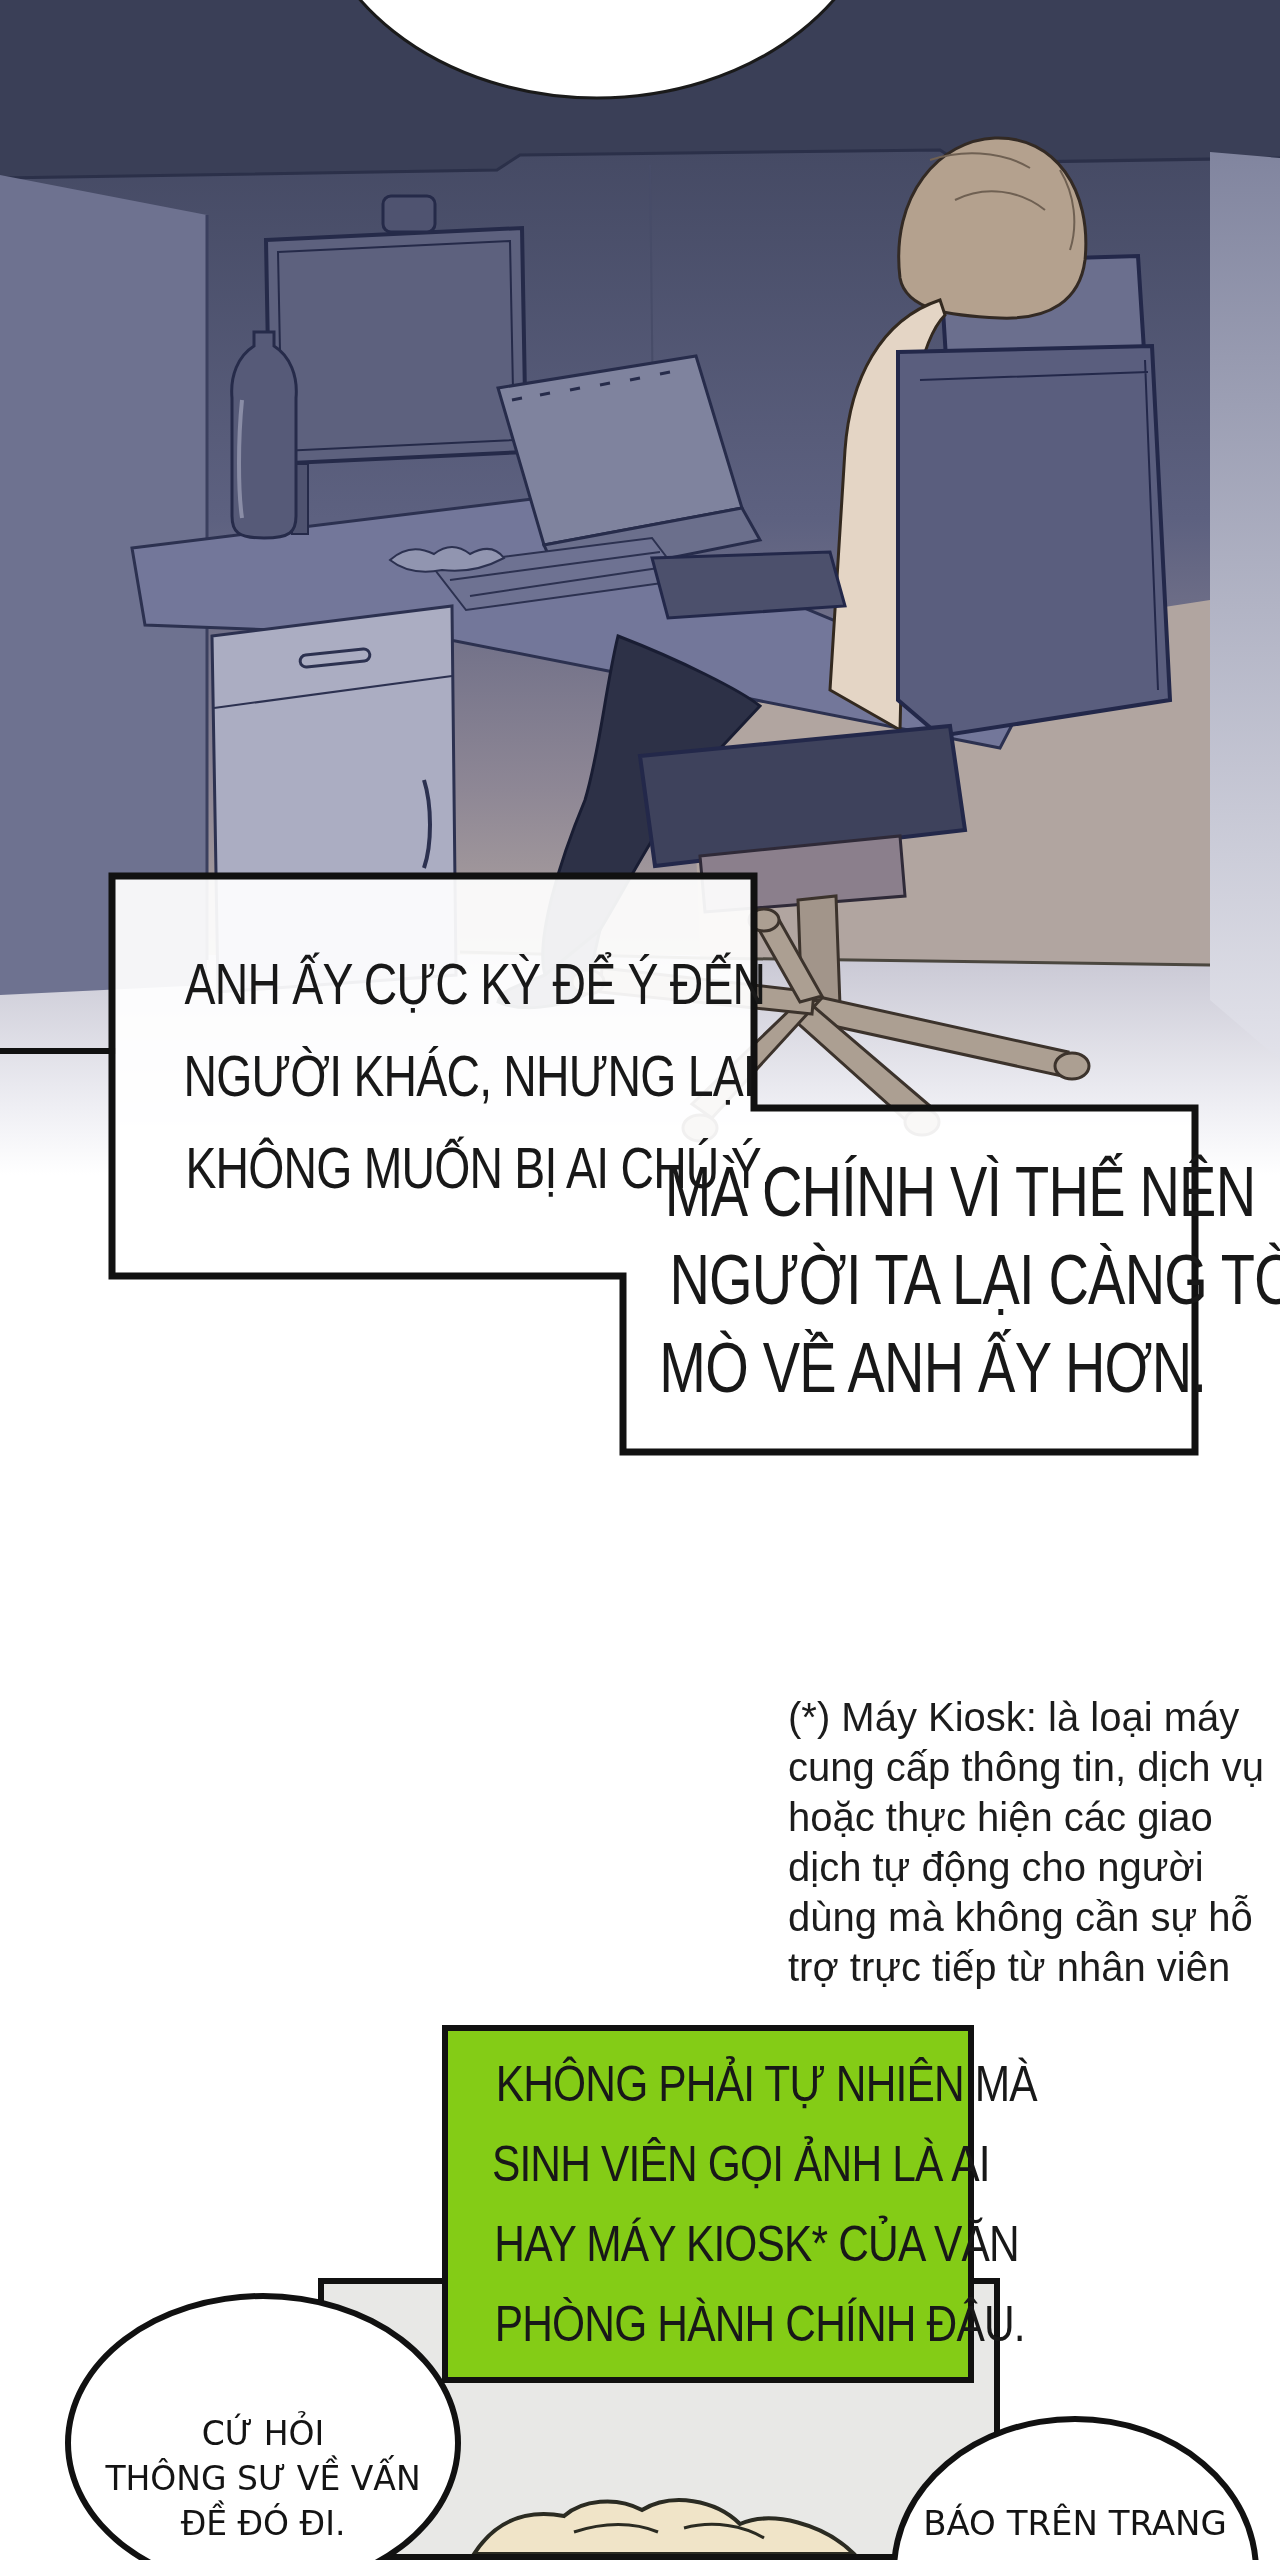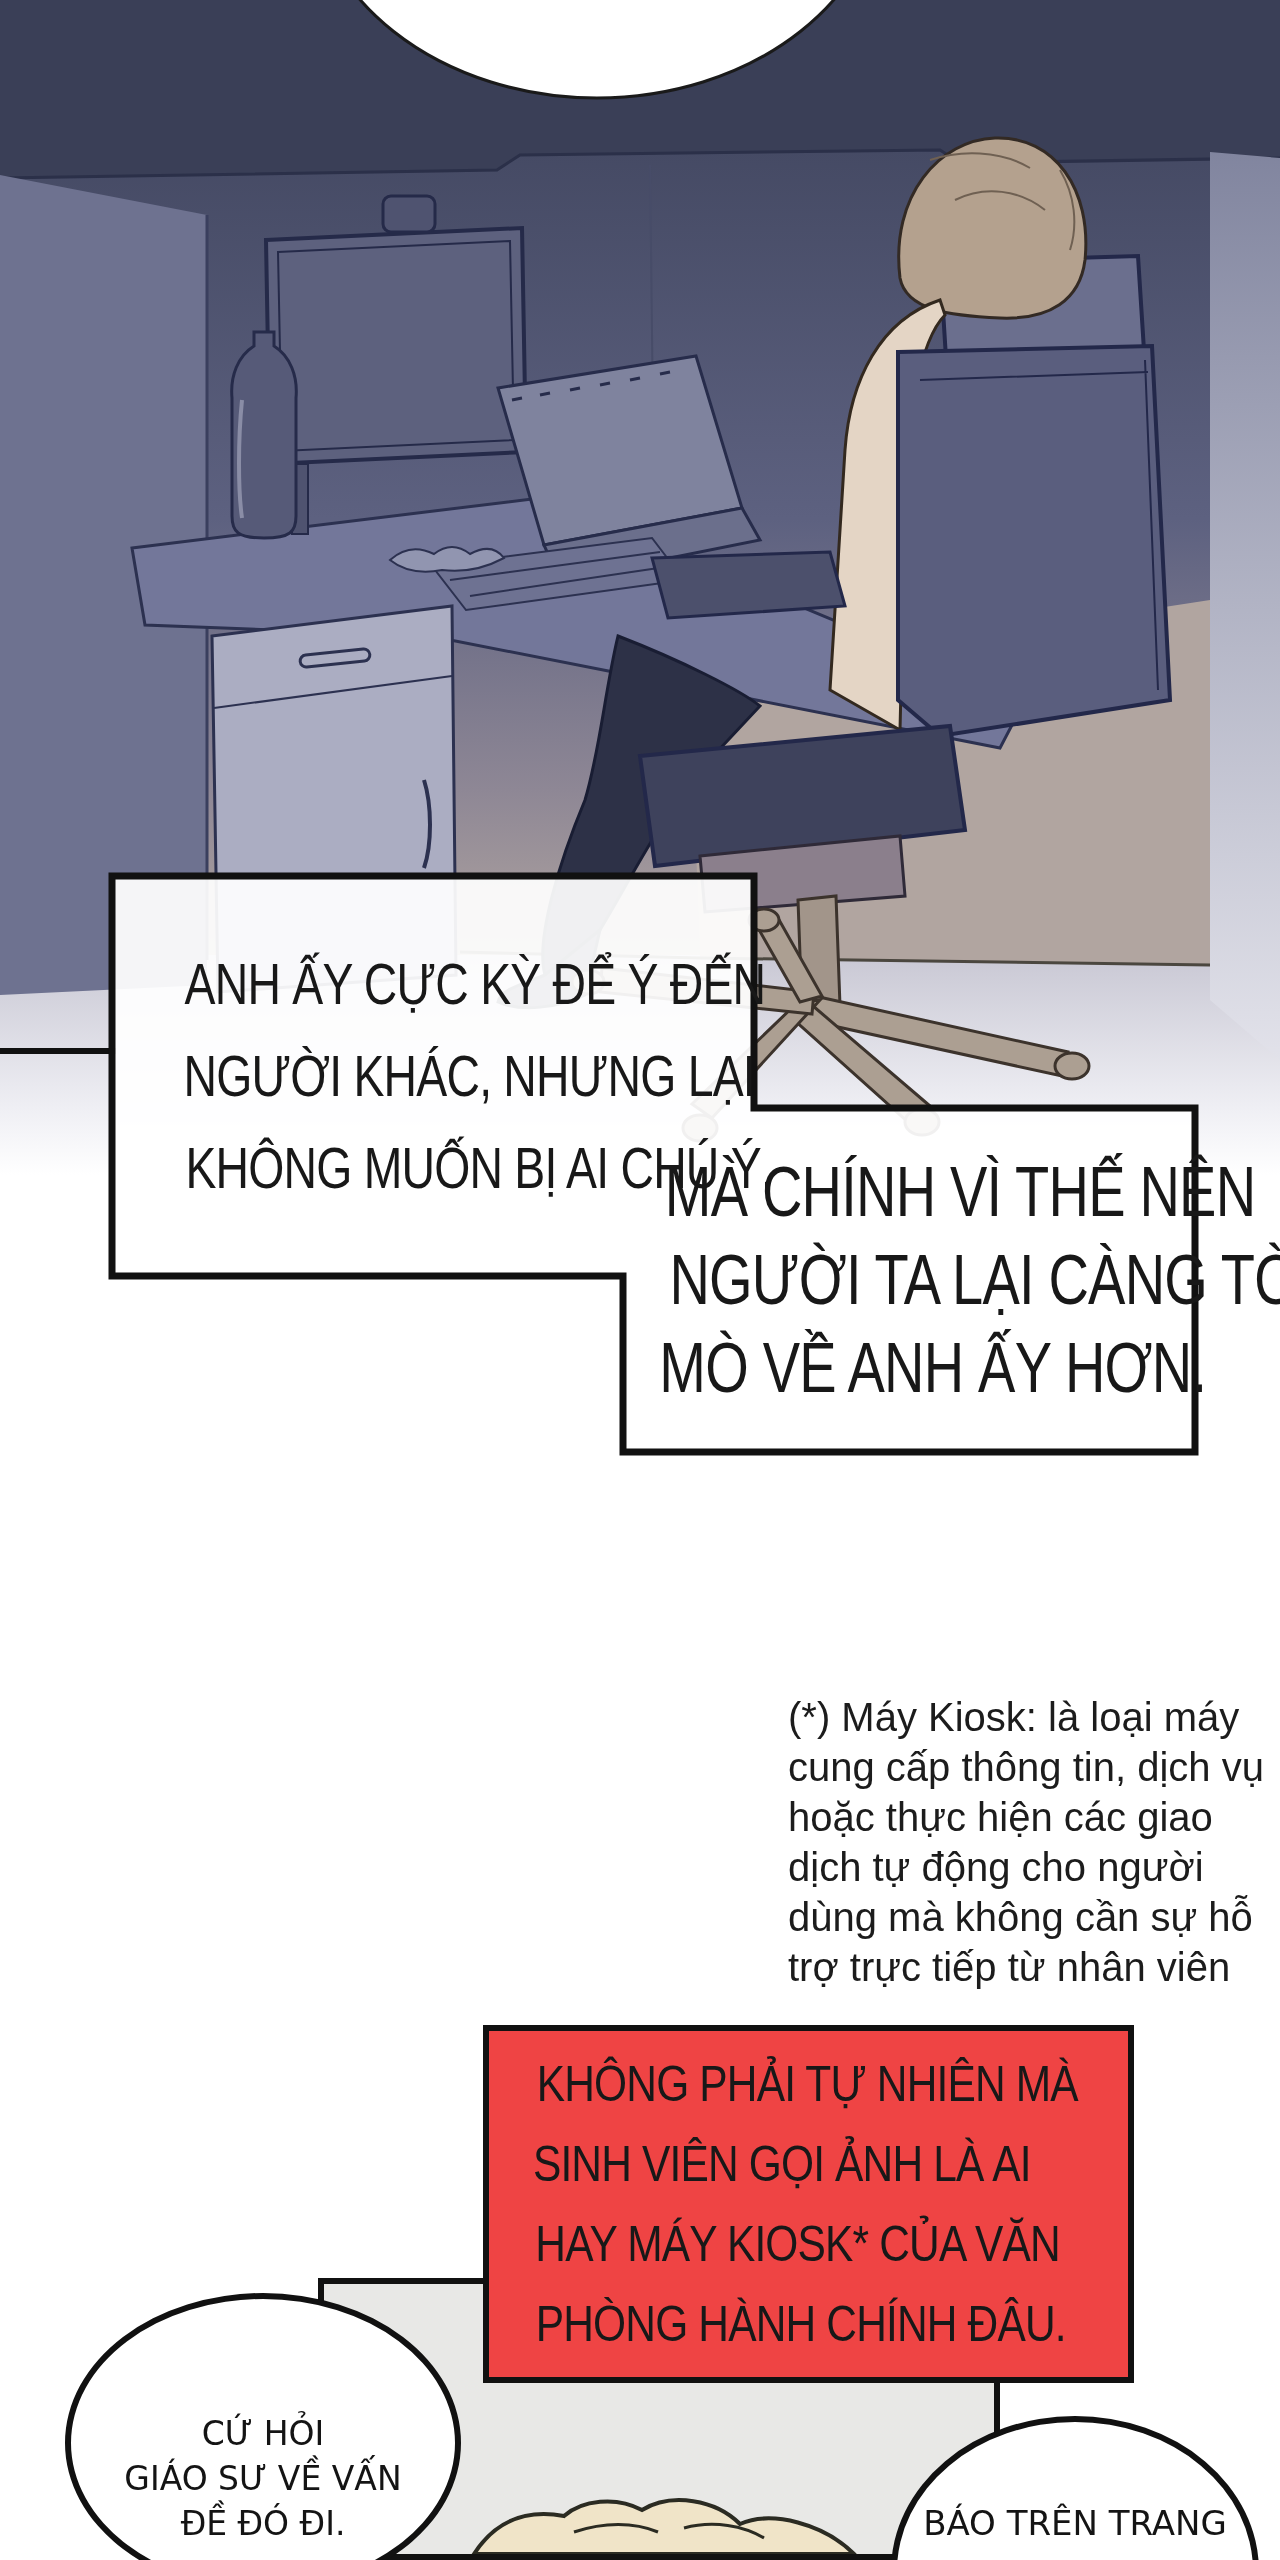--- a/index.html
+++ b/index.html
@@ -14,21 +14,21 @@
   
   #merged-boxes{left:80px;top:850px;width:1140px;height:630px;}
   .narr-text{display:flex;flex-direction:column;justify-content:center;align-items:flex-start;
     color:#181818;font-weight:400;text-align:center;}
   .nline{transform:scaleX(.8);transform-origin:50% 50%;white-space:nowrap;letter-spacing:-1px;}
   #box1-text{left:112px;top:876px;width:642px;height:400px;font-size:58px;line-height:92px;}
   #box2-text{left:591px;top:1108px;width:572px;height:344px;font-size:70px;line-height:88px;}
   
   #footnote{left:788px;top:1692px;width:500px;font-size:40px;line-height:50px;color:#1c1c1c;}
   
-  #box3{left:483px;top:2025px;width:651px;height:358px;background:#ef4444;border:6px solid #111;
+  #box3{left:442px;top:2025px;width:532px;height:358px;background:#84cc16;border:6px solid #111;
     box-sizing:border-box;font-size:50px;line-height:80px;}
   
   #bottom-panel{left:318px;top:2278px;width:682px;height:282px;background:#e8e8e6;
     border:6px solid #111;box-sizing:border-box;overflow:hidden;}
   
   .bubble{background:#fff;border:6px solid #111;border-radius:50%;box-sizing:border-box;
     display:flex;flex-direction:column;align-items:center;
     font-family:"DejaVu Sans",sans-serif;color:#141414;text-align:center;}
   #bubble-left{left:65px;top:2293px;width:396px;height:300px;font-size:33px;line-height:45px;padding-top:112px;}
   #bubble-right{left:891px;top:2416px;width:368px;height:310px;font-size:34px;line-height:46px;padding-top:78px;}
@@ -154,19 +154,19 @@
 
 <div id="box3" class="abs narr-text">
   <div class="nline" style="transform:scaleX(.85)">KHÔNG PHẢI TỰ NHIÊN MÀ</div>
   <div class="nline" style="transform:scaleX(.85)">SINH VIÊN GỌI ẢNH LÀ AI</div>
   <div class="nline" style="transform:scaleX(.85)">HAY MÁY KIOSK* CỦA VĂN</div>
   <div class="nline" style="transform:scaleX(.85)">PHÒNG HÀNH CHÍNH ĐÂU.</div>
 </div>
 
 <div id="bubble-left" class="abs bubble">
   <div>CỨ HỎI</div>
-  <div>GIÁO SƯ VỀ VẤN</div>
+  <div>THÔNG SƯ VỀ VẤN</div>
   <div>ĐỀ ĐÓ ĐI.</div>
 </div>
 
 <div id="bubble-right" class="abs bubble">
   <div>BÁO TRÊN TRANG</div>
 </div>
 
 </body></html>

